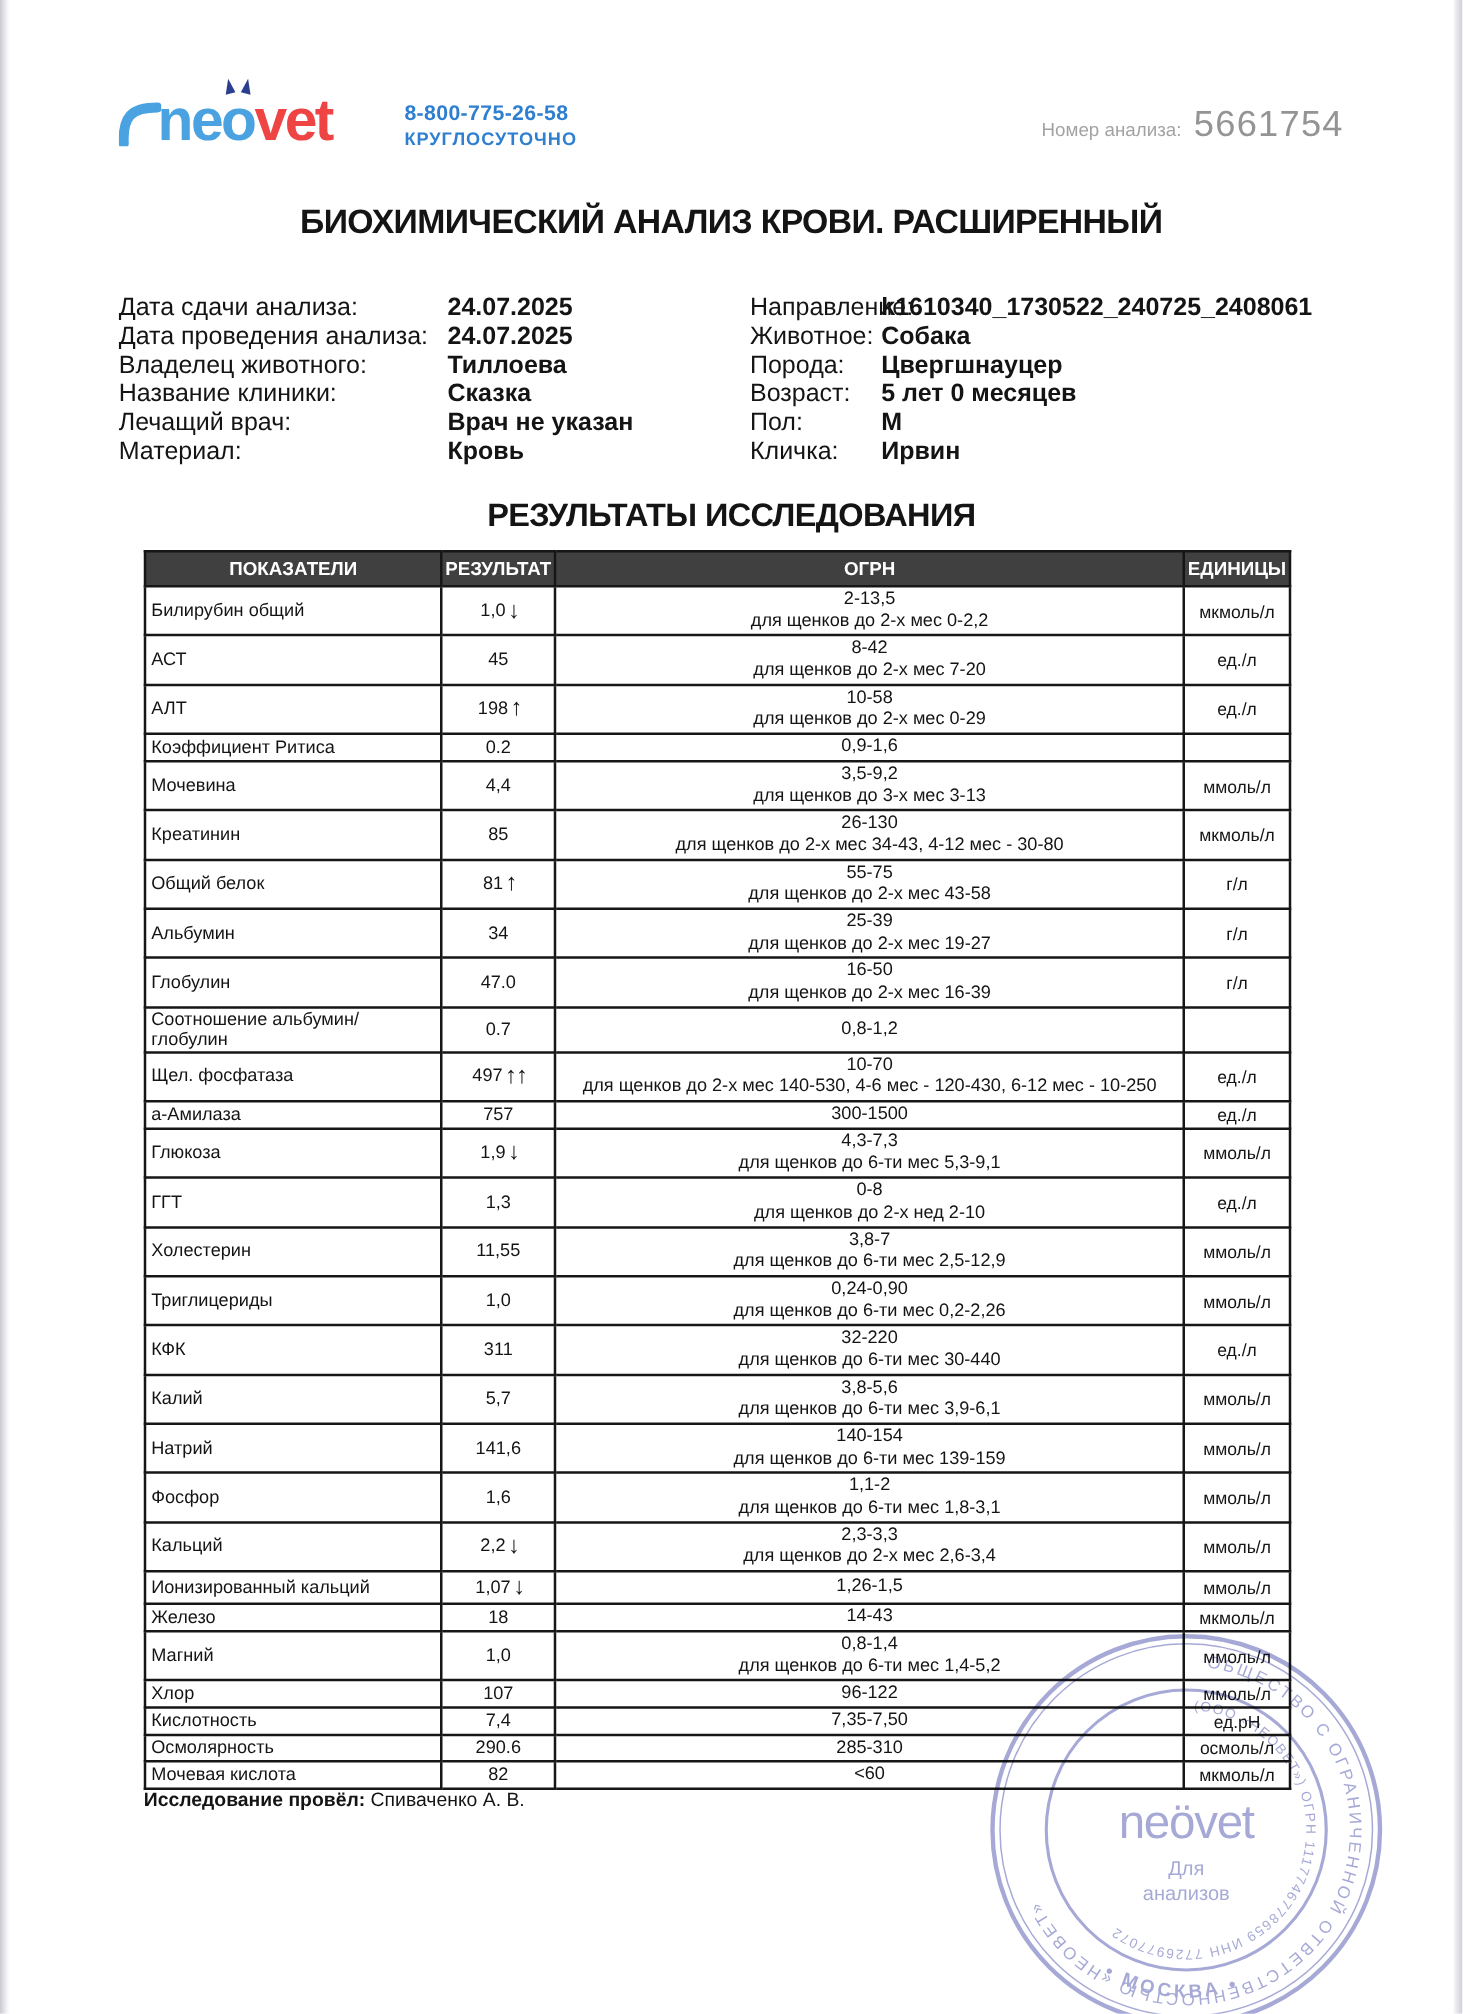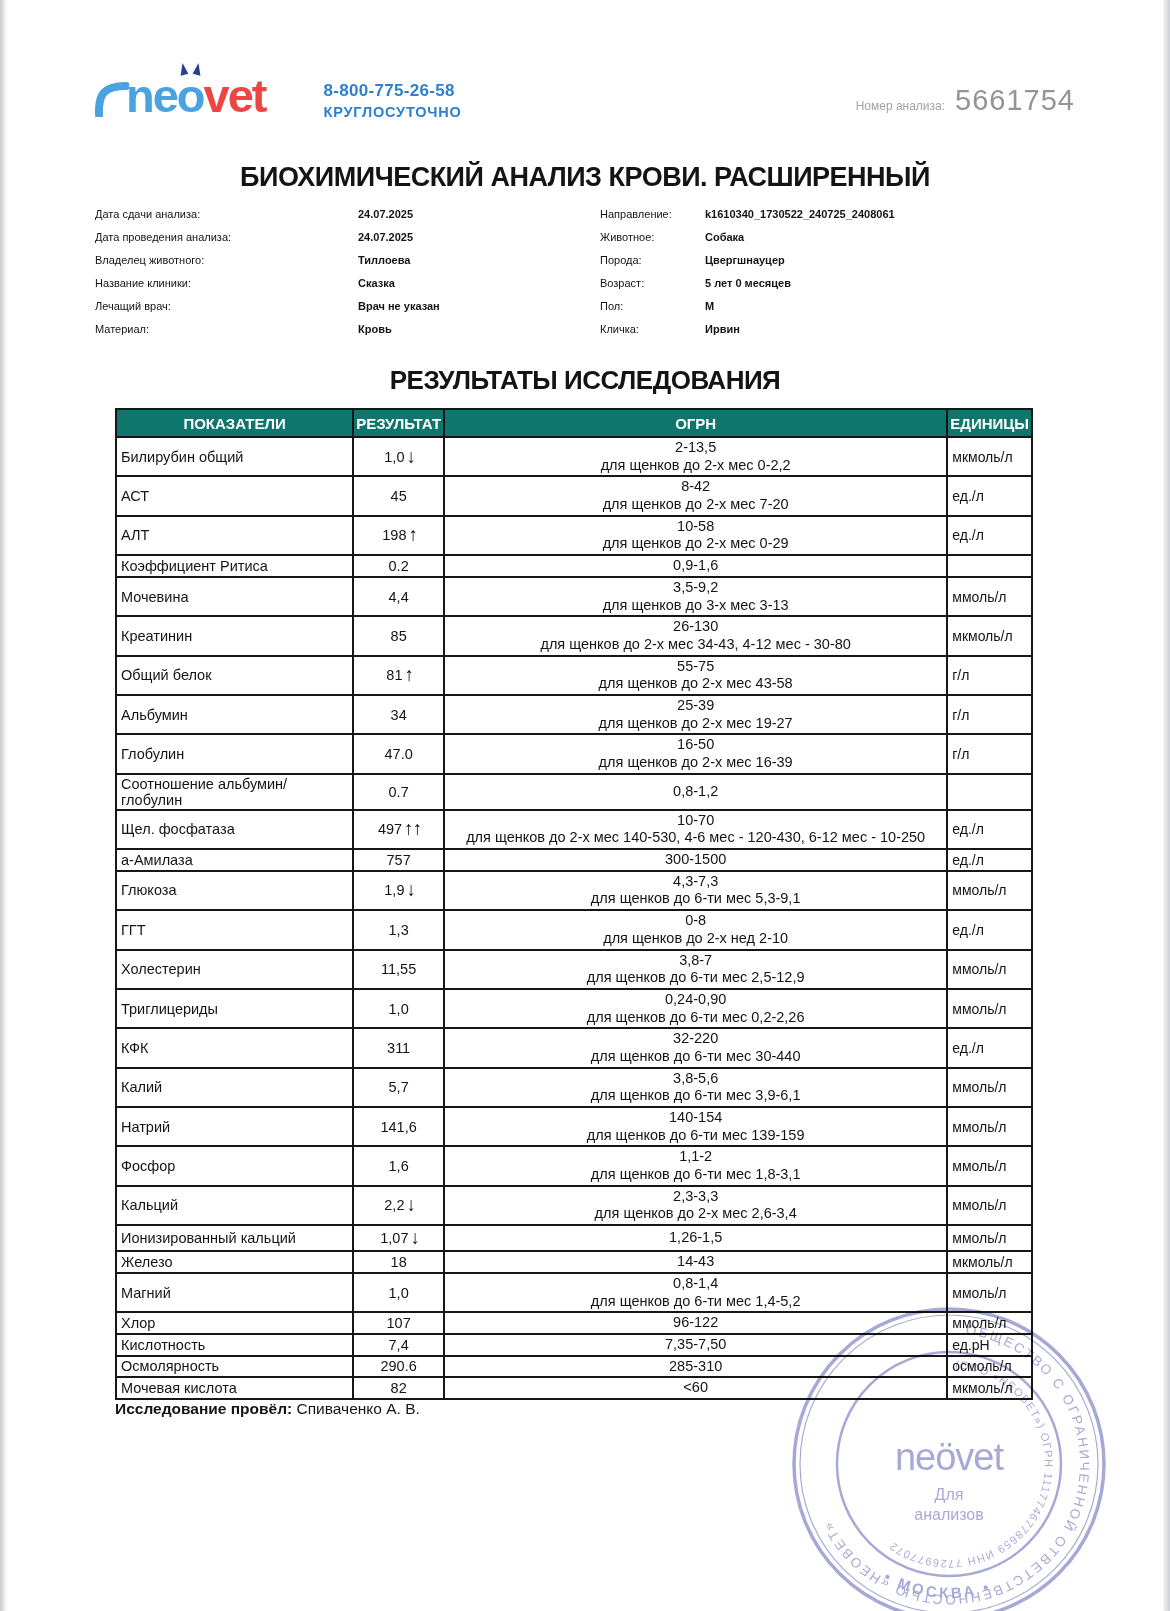--- a/index.html
+++ b/index.html
@@ -25,49 +25,49 @@
   .logo-o::before{content:"";position:absolute;top:-9px;left:2px;width:0;height:0;
     border-left:5px solid transparent;border-right:3px solid transparent;
     border-bottom:12px solid #2b3f90;transform:rotate(-14deg);}
   .logo-o::after{content:"";position:absolute;top:-9px;right:2px;width:0;height:0;
     border-left:3px solid transparent;border-right:5px solid transparent;
     border-bottom:12px solid #2b3f90;transform:rotate(14deg);}
   .phone-block{margin-left:58px;margin-top:9px;color:#2e7fd0;font-weight:700;}
   .phone{font-size:17px;letter-spacing:.3px;}
   .phone-sub{font-size:14.5px;letter-spacing:.8px;margin-top:3px;}
   .num-block{margin-left:auto;margin-top:12px;display:flex;align-items:baseline;gap:10px;}
-  .num-label{color:#a3a3a3;font-size:12px;margin-left:24px;}
+  .num-label{color:#a3a3a3;font-size:15px;margin-left:24px;}
   .num-value{color:#949494;font-size:29px;letter-spacing:1px;}
 
   
   .doc-title{text-align:center;font-size:27px;font-weight:600;letter-spacing:-.5px;
     margin-top:28px;}
 
   
-  .info{display:flex;margin-top:10px;font-size:11px;line-height:23px;}
+  .info{display:flex;margin-top:42px;font-size:20px;line-height:23px;}
   .info-col{display:flex;flex-direction:column;}
   .info-col.left{width:505px;}
   .info-col.right{flex:1;}
   .info-row{display:flex;}
   .info-row .lbl{width:263px;}
   .info-col.right .info-row .lbl{width:105px;}
   .info-row .val{font-weight:700;}
 
   
   .results-title{text-align:center;font-size:26px;font-weight:600;letter-spacing:-.5px;
     margin-top:24px;margin-bottom:12px;}
   table.results{border-collapse:collapse;margin-left:20px;width:918px;
     font-size:14.5px;position:relative;z-index:2;}
   table.results th, table.results td{border:2px solid #161616;padding:1px 4px;}
-  table.results th{background:#0f766e;color:#ffffff;font-weight:700;font-size:15px;
+  table.results th{background:#404040;color:#ffffff;font-weight:700;font-size:15px;
     height:24px;padding:1px 2px;}
   td.c-name{width:238px;text-align:left;padding-left:5px;}
   td.c-result{width:78px;text-align:center;white-space:nowrap;}
   td.c-norm{width:536px;text-align:center;line-height:1.22;padding:2px 6px;}
-  td.c-unit{width:64px;font-size:14px;padding:1px 2px;}
+  td.c-unit{width:64px;text-align:center;font-size:14px;padding:1px 2px;}
   .arrows{font-size:19px;letter-spacing:-3px;margin-left:2px;vertical-align:-1px;}
 
   
   .footer{margin-left:20px;font-size:15.5px;}
   .footer .b{font-weight:700;}
 
   
   .stamp{position:absolute;left:783px;top:1298px;width:332px;height:332px;
     opacity:.62;mix-blend-mode:multiply;z-index:3;pointer-events:none;}
   .stamp text{fill:#6f74bd;}

